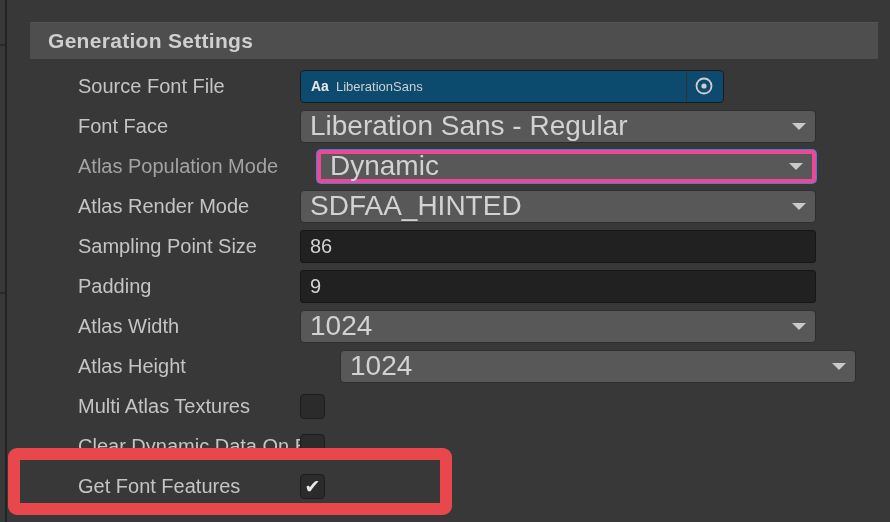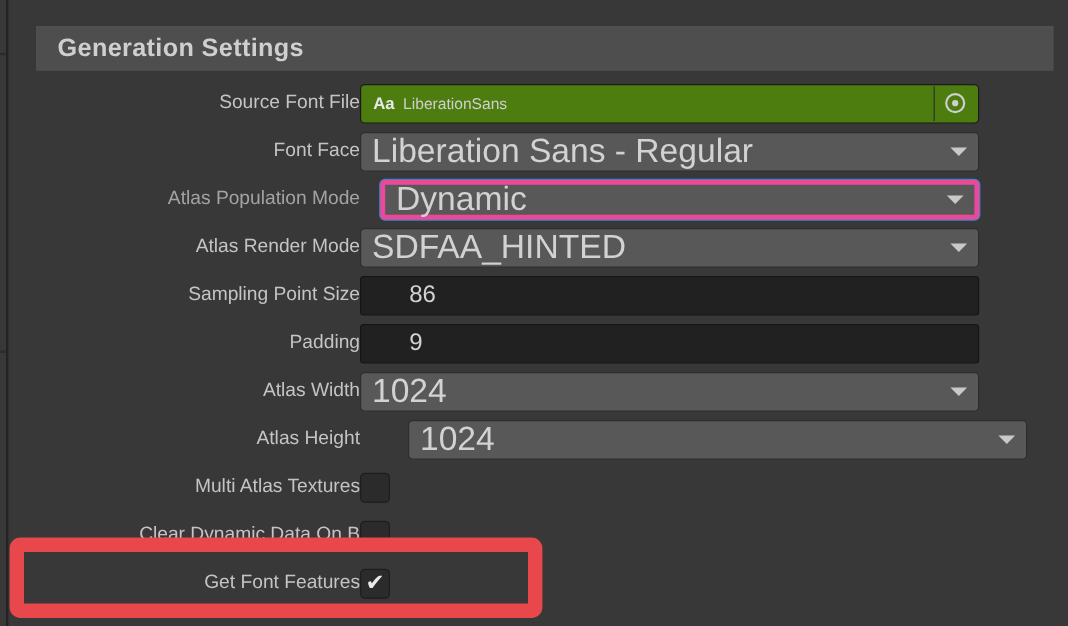--- a/index.html
+++ b/index.html
@@ -70,41 +70,40 @@
     left: 10px;
     width: 880px;
     height: 40px;
     display: flex;
     align-items: center;
   }
   .row-label {
     width: 290px;
     padding-left: 68px;
     box-sizing: border-box;
-    font-size: 16px;
+    font-size: 20px;
     color: #c4c4c4;
     white-space: nowrap;
-    text-align: right;
   }
   .row-label.accent {
     color: #7ba7e8;
   }
   .field-wrap {
     position: relative;
     width: 516px;
     display: flex;
     align-items: center;
   }
 
   
   .object-field {
     position: relative;
-    width: 516px;
+    width: 424px;
     height: 33px;
-    background: #4d7c0f;
+    background: #0c4a6e;
     border: 1px solid #1b1b1b;
     border-radius: 4px;
     box-sizing: border-box;
     display: flex;
     align-items: center;
   }
   .aa-icon {
     margin-left: 10px;
     font-size: 14px;
     font-weight: bold;
@@ -168,21 +167,20 @@
   
   .text-field {
     width: 516px;
     height: 33px;
     background: #212121;
     border: 1px solid #161616;
     border-radius: 3px;
     box-sizing: border-box;
     display: flex;
     align-items: center;
-    padding-left: 31px;
   }
   .text-field-value {
     margin-left: 9px;
     font-size: 20px;
     color: #d2d2d2;
   }
 
   
   .checkbox {
     width: 25px;

